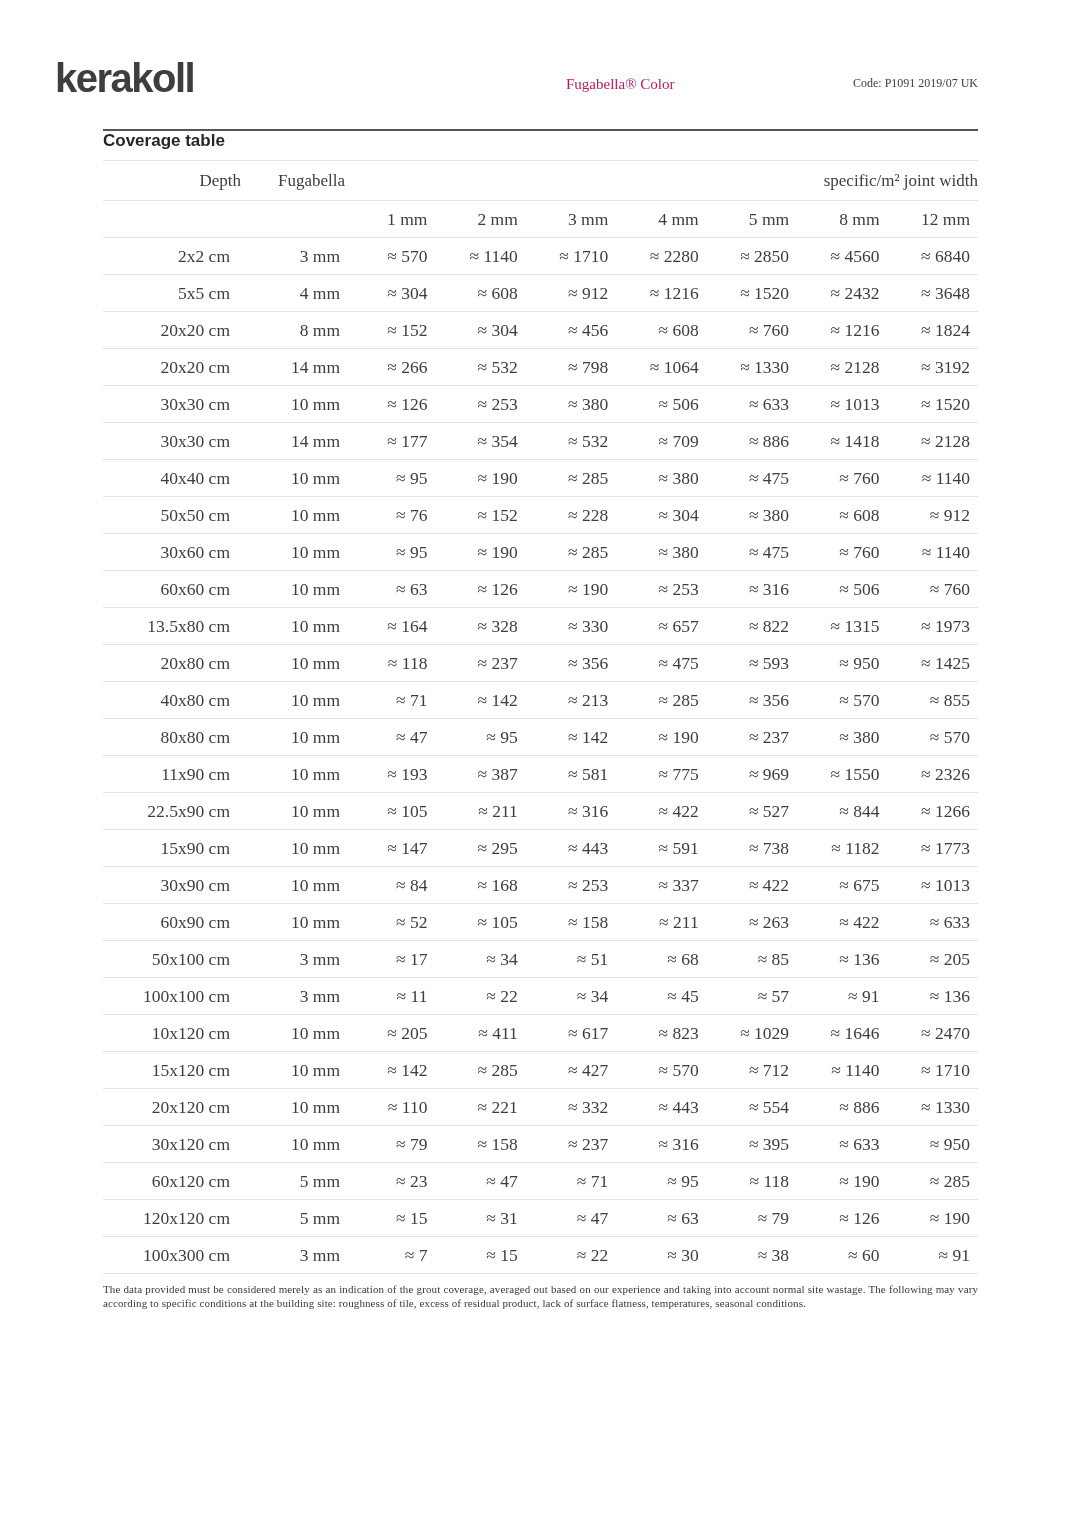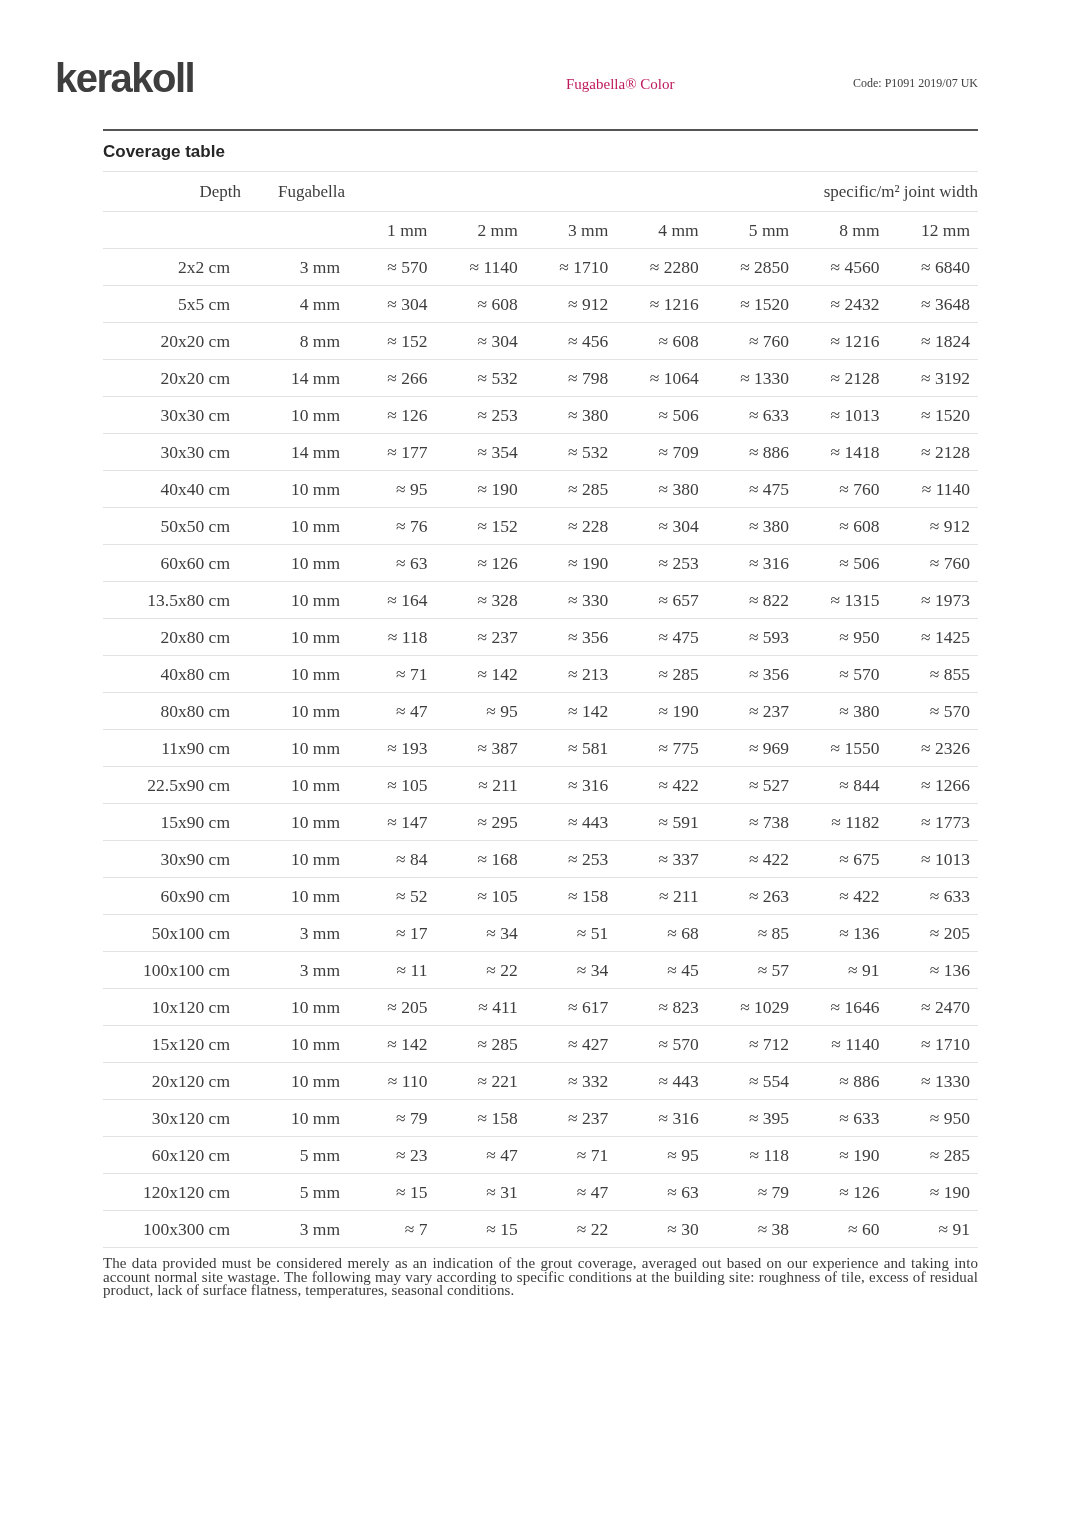--- a/index.html
+++ b/index.html
@@ -51,21 +51,20 @@
   .top-rule {
     height: 2px;
     background: #555555;
     width: 100%;
   }
   .section-title {
     font-family: "Liberation Sans", sans-serif;
     font-weight: 700;
     font-size: 17px;
     color: #262626;
-    margin-top: 11px;
     margin-bottom: 9px;
     letter-spacing: 0;
   }
 
   table.coverage {
     width: 875px;
     border-collapse: collapse;
     table-layout: fixed;
     font-size: 17.5px;
     color: #3d3d3d;
@@ -83,21 +82,21 @@
 
   .col-depth  { width: 138px; }
   .col-thick  { width: 104px; }
 
   td.depth, th.depth { text-align: right; padding-right: 11px; }
   td.thick, th.thick { text-align: right; padding-right: 5px; }
   td.num,  th.num    { text-align: right; padding-right: 8px; }
 
   .footnote {
     margin-top: 9px;
-    font-size: 15px;
+    font-size: 11px;
     line-height: 13.5px;
     text-align: justify;
     color: #3a3a3a;
     letter-spacing: 0.1px;
   }
 </style>
 </head>
 <body>
 
 <div class="page">
@@ -223,20 +222,31 @@
             <td class="thick">10 mm</td>
             <td class="num">≈ 76</td>
             <td class="num">≈ 152</td>
             <td class="num">≈ 228</td>
             <td class="num">≈ 304</td>
             <td class="num">≈ 380</td>
             <td class="num">≈ 608</td>
             <td class="num">≈ 912</td>
           </tr>
           <tr>
+            <td class="depth">30x60 cm</td>
+            <td class="thick">10 mm</td>
+            <td class="num">≈ 95</td>
+            <td class="num">≈ 190</td>
+            <td class="num">≈ 285</td>
+            <td class="num">≈ 380</td>
+            <td class="num">≈ 475</td>
+            <td class="num">≈ 760</td>
+            <td class="num">≈ 1140</td>
+          </tr>
+          <tr>
             <td class="depth">60x60 cm</td>
             <td class="thick">10 mm</td>
             <td class="num">≈ 63</td>
             <td class="num">≈ 126</td>
             <td class="num">≈ 190</td>
             <td class="num">≈ 253</td>
             <td class="num">≈ 316</td>
             <td class="num">≈ 506</td>
             <td class="num">≈ 760</td>
           </tr>

